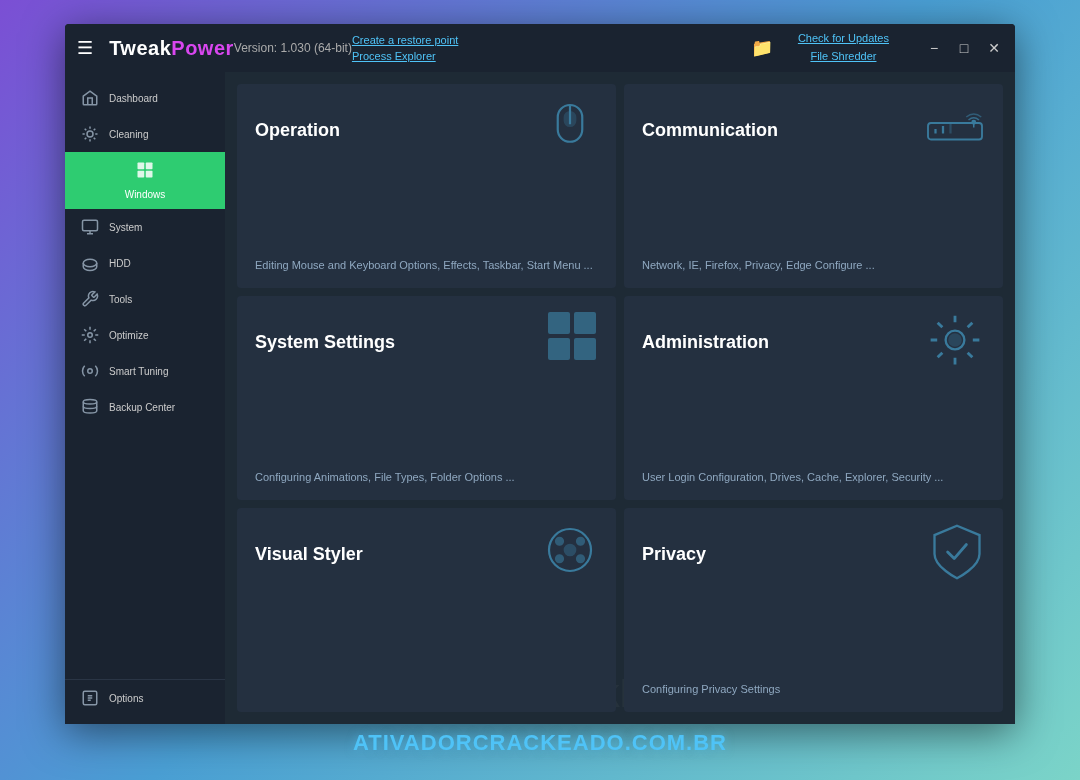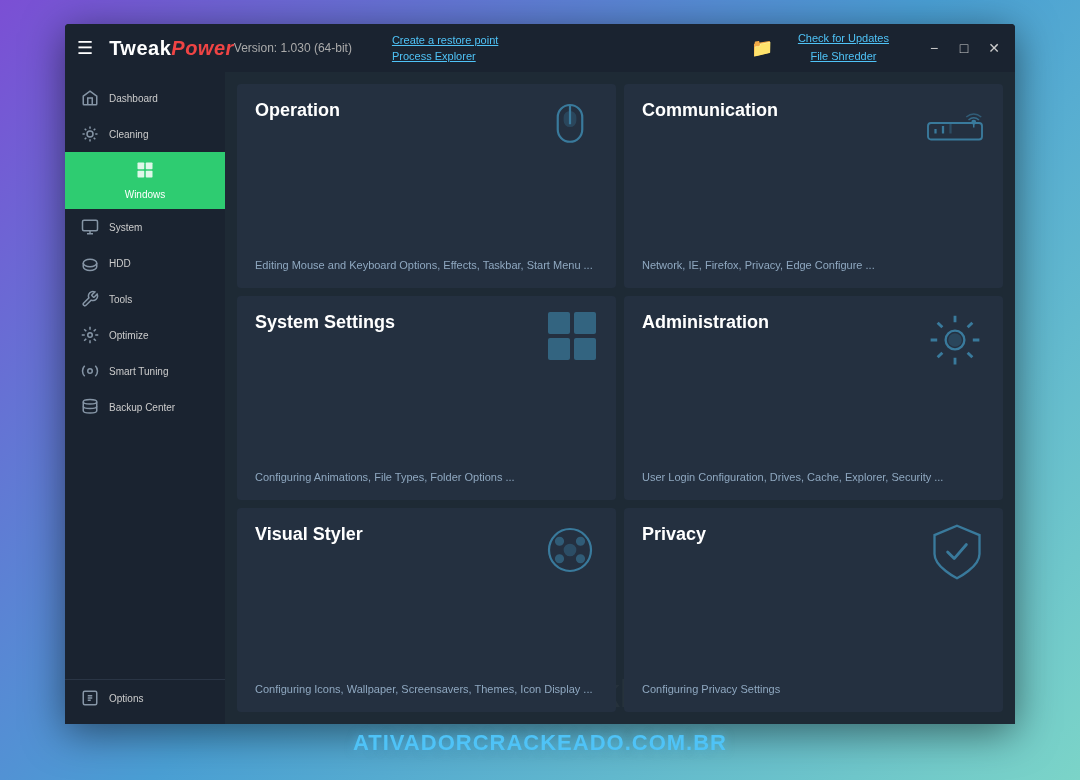--- a/index.html
+++ b/index.html
@@ -37,32 +37,30 @@
       margin-right: 16px;
       cursor: pointer;
     }
     .titlebar-logo {
       color: #fff;
       font-size: 20px;
       font-weight: 700;
       letter-spacing: 0.5px;
     }
     .titlebar-logo span {
-      color: #ef4444;
-      font-style: italic;
+      color: #d946ef;
     }
     .titlebar-version {
       color: #aaa;
       font-size: 12px;
       margin-left: 0;
     }
     .titlebar-links {
       display: flex;
       flex-direction: column;
-      margin-left: 40px;
     }
     .titlebar-links a {
       color: #4fc3f7;
       font-size: 11px;
       text-decoration: underline;
       line-height: 1.5;
       cursor: pointer;
     }
     .titlebar-right {
       margin-left: auto;
@@ -159,20 +157,21 @@
       cursor: pointer;
       position: relative;
       overflow: hidden;
       transition: background 0.15s;
     }
     .tile-title {
       color: #ffffff;
       font-size: 18px;
       font-weight: 600;
       margin-bottom: auto;
+      margin-top: 20px;
     }
     .tile-desc {
       color: #8fa8c0;
       font-size: 11px;
       line-height: 1.45;
       margin-top: 24px;
     }
     .tile-icon {
       position: absolute;
       right: 18px;
@@ -407,21 +406,20 @@
           <div class="tile-icon">
             <svg width="56" height="56" viewBox="0 0 64 64" fill="none" stroke="#4fc3f7" stroke-width="2.5">
               <circle cx="32" cy="32" r="24"></circle>
               <circle cx="20" cy="22" r="4" fill="#4fc3f7" opacity="0.6"></circle>
               <circle cx="44" cy="22" r="4" fill="#4fc3f7" opacity="0.6"></circle>
               <circle cx="20" cy="42" r="4" fill="#4fc3f7" opacity="0.6"></circle>
               <circle cx="44" cy="42" r="4" fill="#4fc3f7" opacity="0.6"></circle>
               <circle cx="32" cy="32" r="6" fill="#4fc3f7" opacity="0.4"></circle>
             </svg>
           </div>
-          <div class="tile-desc">Configuring Icons, Wallpaper, Screensavers, Themes, Icon Display ...</div>
         </div>
 
         <div class="tile">
           <div class="tile-title">Privacy</div>
           <div class="tile-icon">
             <svg width="56" height="60" viewBox="0 0 56 64" fill="none" stroke="#4fc3f7" stroke-width="2.5">
               <path d="M28 4 L52 14 L52 34 C52 48 28 60 28 60 C28 60 4 48 4 34 L4 14 Z"></path>
               <path d="M18 32 L25 39 L38 24" stroke="#4fc3f7" stroke-width="3" fill="none" stroke-linecap="round" stroke-linejoin="round"></path>
             </svg>
           </div>

